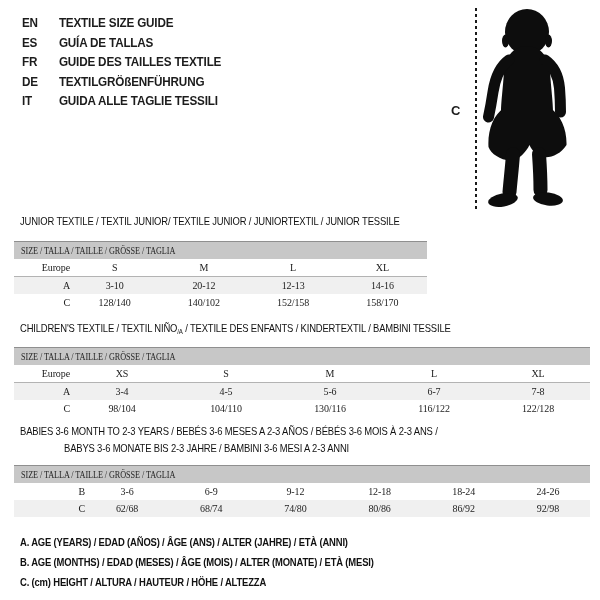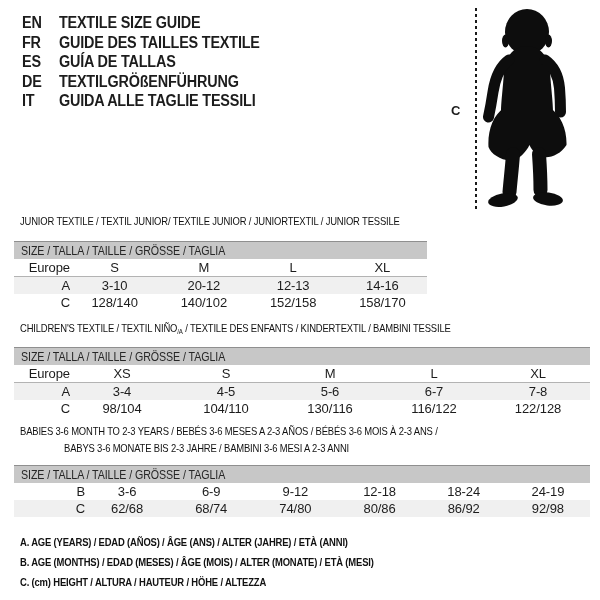--- a/index.html
+++ b/index.html
@@ -5,57 +5,57 @@
   html,body{margin:0;padding:0;background:#fff;}
   .page{position:relative;width:600px;height:600px;background:#fff;overflow:hidden;
         font-family:"Liberation Sans",sans-serif;color:#1c1c1c;}
 
   
   .cx{display:inline-block;transform:scaleX(0.82);transform-origin:0 50%;white-space:nowrap;}
   .cx2{display:inline-block;transform:scaleX(0.90);transform-origin:0 50%;white-space:nowrap;}
 
   
   .langs{position:absolute;left:22px;top:13px;}
-  .lang-row{height:19.6px;line-height:19.6px;font-size:16px;font-weight:bold;letter-spacing:-0.2px;}
+  .lang-row{height:19.6px;line-height:19.6px;font-size:13px;font-weight:bold;letter-spacing:-0.2px;}
   .lang-code{display:inline-block;width:41px;}
 
   
   .measure-line{position:absolute;left:475px;top:8px;width:2px;height:201px;
     background:repeating-linear-gradient(to bottom,#1a1a1a 0 3px,transparent 3px 6px);}
   .figure-label{position:absolute;left:451px;top:103px;font-size:13px;font-weight:bold;}
   .baby-svg{position:absolute;left:482px;top:8px;}
 
   
   .tbl-title{position:absolute;left:20px;font-size:11.5px;font-weight:normal;letter-spacing:-0.2px;
     white-space:nowrap;color:#111;line-height:14px;}
   .sub{font-size:7.5px;vertical-align:-2px;}
 
   
-  table.sg{position:absolute;border-collapse:collapse;table-layout:fixed;font-size:13px;}
+  table.sg{position:absolute;border-collapse:collapse;table-layout:fixed;font-size:10px;font-family:Liberation Serif, serif;}
   .sg td{height:17px;padding:0;text-align:center;letter-spacing:-0.1px;color:#1c1c1c;overflow:hidden;}
   .sg td.lbl{text-align:right;padding-left:7px;}
   .sg tr.hdr td{background:var(--header-bar,#c7c7c7);border-top:1px solid var(--bar-top-border,#8f8f8f);
     text-align:left;padding-left:7px;color:#262626;}
   .sg tr.divider td{border-bottom:1px solid var(--row-divider,#b3b3b3);}
   .sg tr.stripe td{background:var(--row-stripe,#f0f0f0);}
 
   
   .legend{position:absolute;left:20px;top:532px;}
   .legend-line{height:20px;line-height:20px;font-size:11.5px;font-weight:bold;letter-spacing:-0.2px;
     white-space:nowrap;color:#111;}
 </style>
 </head>
 <body>
 
 <div class="page">
 
   <div class="langs">
     <div class="lang-row"><span class="cx2"><span class="lang-code">EN</span><span>TEXTILE SIZE GUIDE</span></span></div>
+    <div class="lang-row"><span class="cx2"><span class="lang-code">ES</span><span>GUÍA DE TALLAS</span></span></div>
     <div class="lang-row"><span class="cx2"><span class="lang-code">FR</span><span>GUIDE DES TAILLES TEXTILE</span></span></div>
-    <div class="lang-row"><span class="cx2"><span class="lang-code">ES</span><span>GUÍA DE TALLAS</span></span></div>
     <div class="lang-row"><span class="cx2"><span class="lang-code">DE</span><span>TEXTILGRÖßENFÜHRUNG</span></span></div>
     <div class="lang-row"><span class="cx2"><span class="lang-code">IT</span><span>GUIDA ALLE TAGLIE TESSILI</span></span></div>
   </div>
 
   <div class="measure-line"></div>
   <div class="figure-label">C</div>
   <svg class="baby-svg" width="90" height="202" viewBox="0 0 90 202" aria-hidden="true">
     <g fill="#0d0d0d" stroke="none">
       <ellipse cx="45" cy="24" rx="22" ry="23"></ellipse>
       <ellipse cx="23.5" cy="33" rx="3.5" ry="6.5"></ellipse>
@@ -165,21 +165,21 @@
         <tr class="hdr">
           <td colspan="7"><span class="cx">SIZE / TALLA / TAILLE / GRÖSSE / TAGLIA</span></td>
         </tr>
     <tr>
       <td class="lbl">B</td>
       <td>3-6</td>
       <td>6-9</td>
       <td>9-12</td>
       <td>12-18</td>
       <td>18-24</td>
-      <td>24-19</td>
+      <td>24-26</td>
     </tr>
     <tr class="stripe">
       <td class="lbl">C</td>
       <td>62/68</td>
       <td>68/74</td>
       <td>74/80</td>
       <td>80/86</td>
       <td>86/92</td>
       <td>92/98</td>
     </tr>

